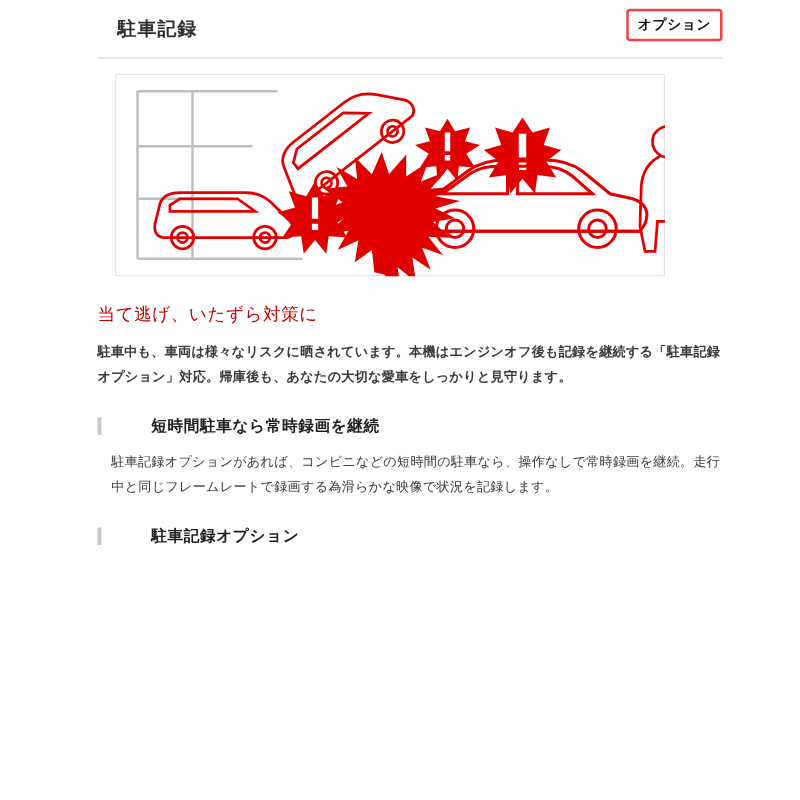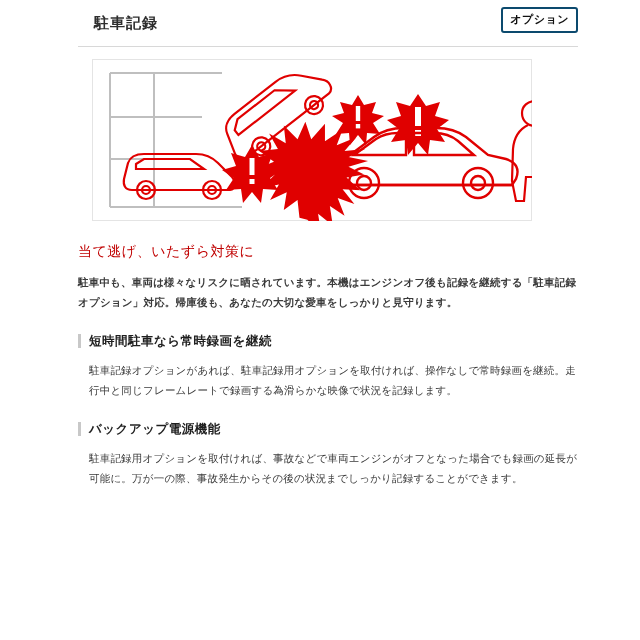--- a/index.html
+++ b/index.html
@@ -34,21 +34,21 @@
     font-size: 15px;
     font-weight: bold;
     color: #2e2e2e;
     letter-spacing: 1px;
     margin-left: 16px;
   }
   .option-badge {
     position: absolute;
     right: 0;
     top: 7px;
-    border: 2px solid #0c4a6e;
+    border: 2px solid #ef4444;
     border-radius: 3px;
     padding: 3px 7px 4px 7px;
     font-size: 11px;
     font-weight: bold;
     color: #111111;
     letter-spacing: 0.5px;
     background: #ffffff;
   }
 
   
@@ -93,20 +93,21 @@
   .sec {
     margin-top: 20px;
   }
   .sec-heading {
     display: flex;
     align-items: center;
     font-size: 12.5px;
     font-weight: bold;
     color: #1f1f1f;
     letter-spacing: 0.5px;
+    gap: 32px;
   }
   .sec-bar {
     display: inline-block;
     width: 3px;
     height: 14px;
     background: #c8c8c8;
     margin-right: 8px;
   }
   .sec-body {
     margin-top: 10px;
@@ -215,27 +216,26 @@
   </div>
 
   <div class="lead-heading">当て逃げ、いたずら対策に</div>
   <div class="body-text">駐車中も、車両は様々なリスクに晒されています。本機はエンジンオフ後も記録を継続する「駐車記録オプション」対応。帰庫後も、あなたの大切な愛車をしっかりと見守ります。</div>
 
   <div class="sec">
     <div class="sec-heading">
       <span class="sec-bar"></span>
       <span>短時間駐車なら常時録画を継続</span>
     </div>
-    <div class="sec-body">駐車記録オプションがあれば、駐車記録用オプションを取付ければ、操作なしで常時録画を継続。走行中と同じフレームレートで録画する為滑らかな映像で状況を記録します。</div>
+    <div class="sec-body">駐車記録オプションがあれば、コンビニなどの短時間の駐車なら、操作なしで常時録画を継続。走行中と同じフレームレートで録画する為滑らかな映像で状況を記録します。</div>
   </div>
 
   <div class="sec">
   </div>
 
   <div class="sec">
     <div class="sec-heading">
       <span class="sec-bar"></span>
-      <span>バックアップ電源機能</span>
+      <span>駐車記録オプション</span>
     </div>
-    <div class="sec-body">駐車記録用オプションを取付ければ、事故などで車両エンジンがオフとなった場合でも録画の延長が可能に。万が一の際、事故発生からその後の状況までしっかり記録することができます。</div>
   </div>
 
 </div>
 
 </body></html>

